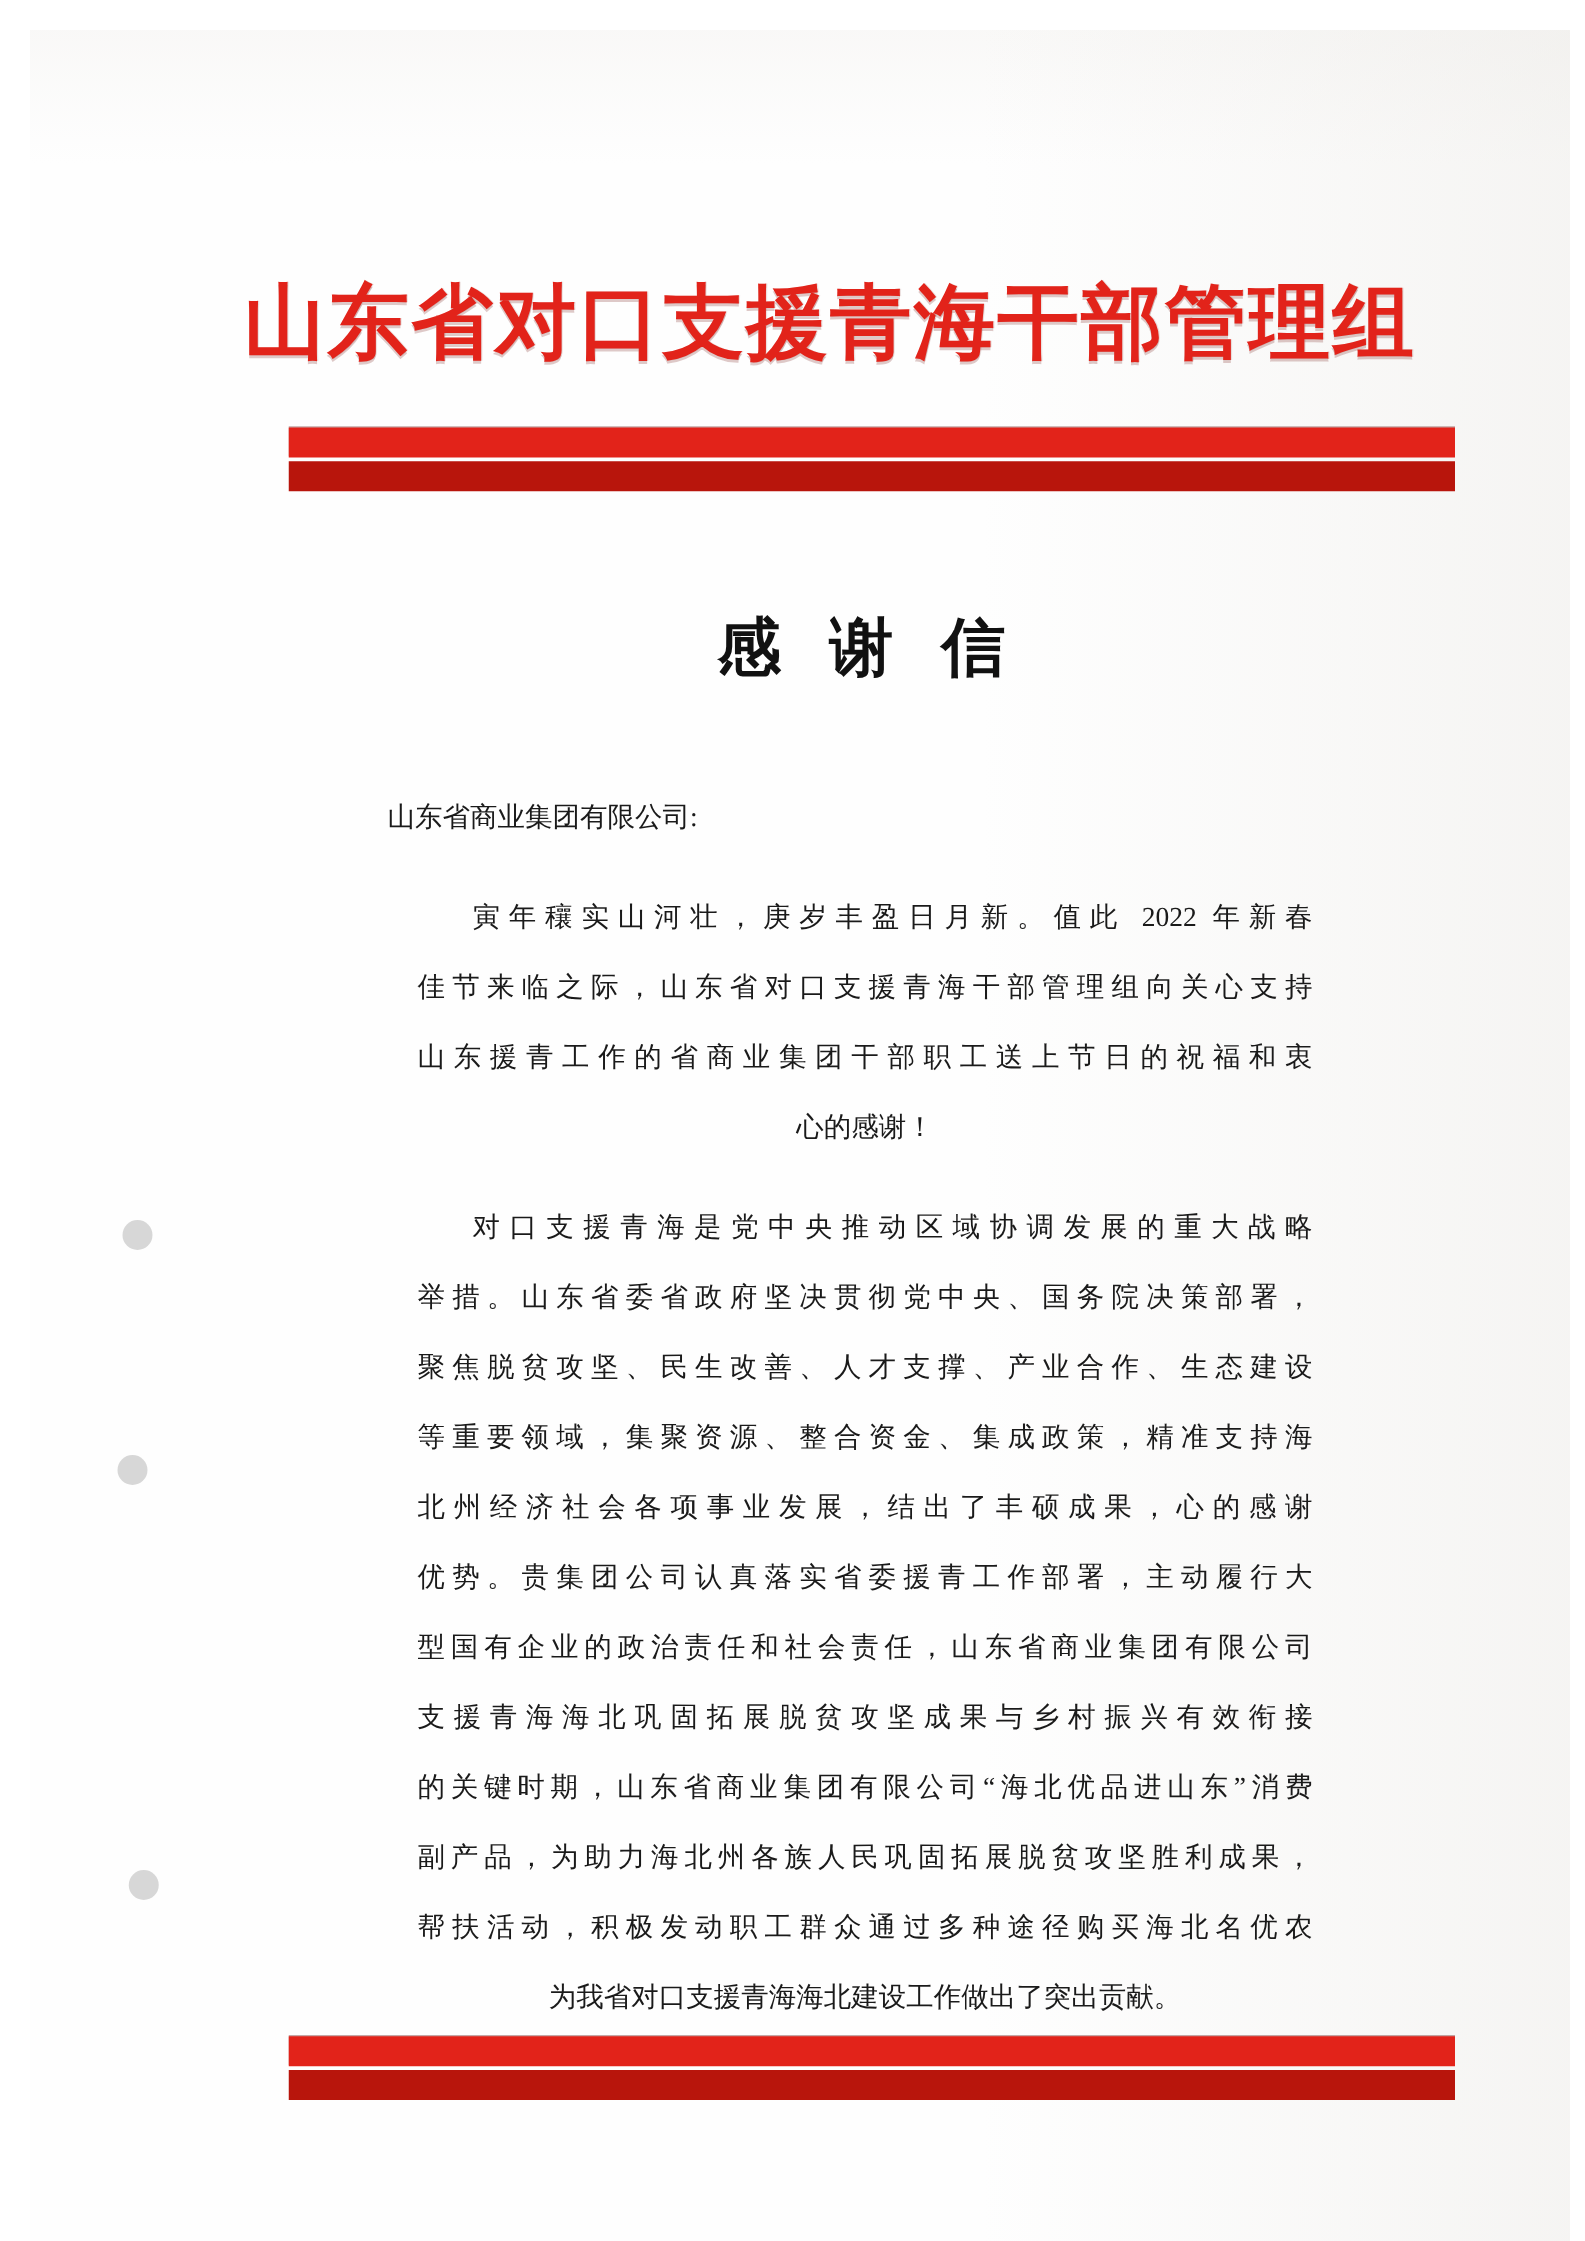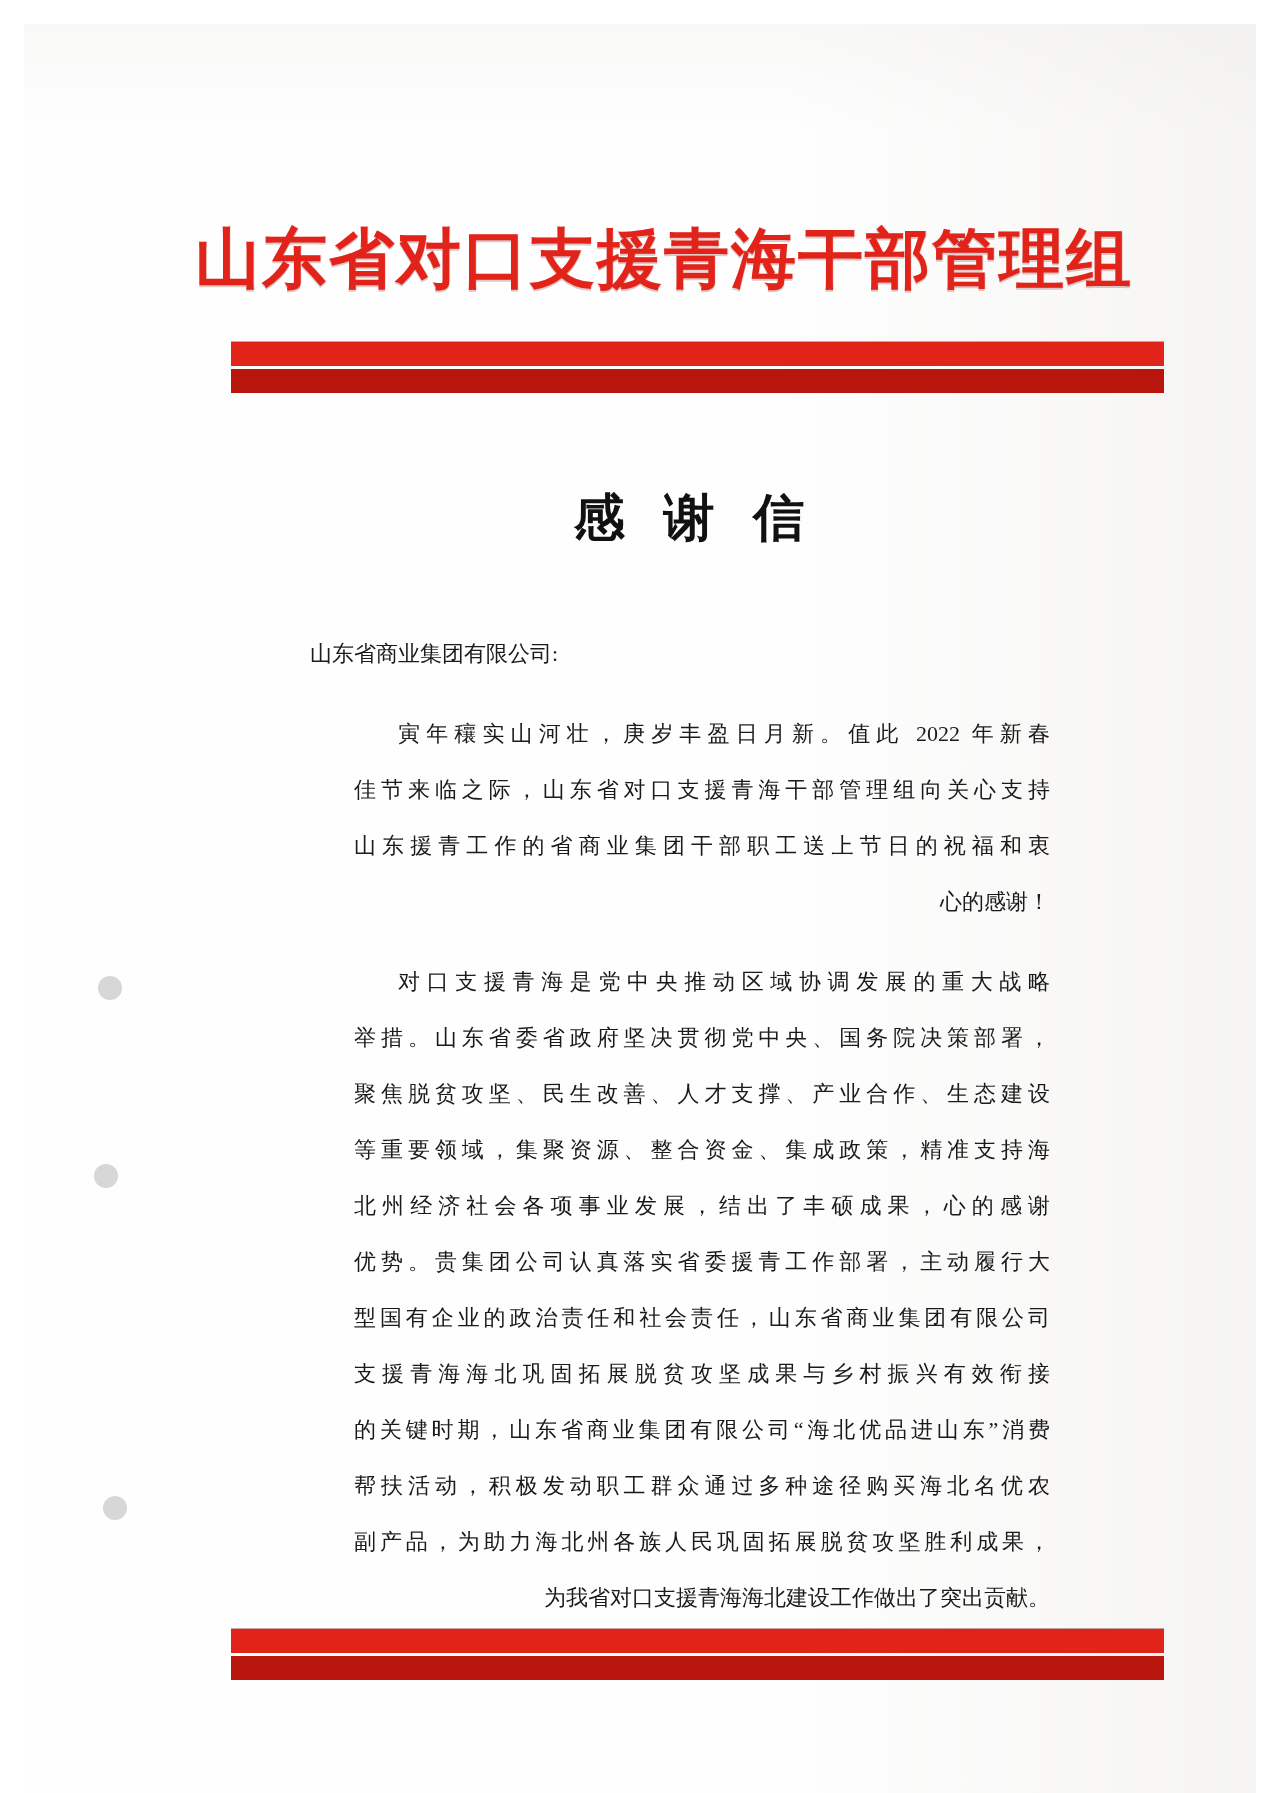--- a/index.html
+++ b/index.html
@@ -63,28 +63,27 @@
     top: 578px;
     left: 262px;
     width: 812px;
     color: var(--body-text);
     font-size: 22px;
     line-height: 56px;
   }
   .line {
     height: 56px;
     white-space: nowrap;
-    text-align: right;
+    text-align: center;
   }
   
   .line.jl {
     white-space: normal;
     text-align: justify;
     text-align-last: justify;
-    margin-left: 20px;
   }
   .paragraph .line:first-child { text-indent: 2em; }
   .salutation { text-align: left; }
   
   .speck {
     position: absolute;
     border-radius: 50%;
     background: rgba(40, 40, 40, 0.18);
   }
   .speck.s1 { left: 74px;  top: 952px;  width: 5px; height: 7px; }
@@ -117,22 +116,22 @@
         <div class="paragraph">
           <div class="line jl">对口支援青海是党中央推动区域协调发展的重大战略</div>
           <div class="line jl">举措。山东省委省政府坚决贯彻党中央、国务院决策部署，</div>
           <div class="line jl">聚焦脱贫攻坚、民生改善、人才支撑、产业合作、生态建设</div>
           <div class="line jl">等重要领域，集聚资源、整合资金、集成政策，精准支持海</div>
           <div class="line jl">北州经济社会各项事业发展，结出了丰硕成果，心的感谢</div>
           <div class="line jl">优势。贵集团公司认真落实省委援青工作部署，主动履行大</div>
           <div class="line jl">型国有企业的政治责任和社会责任，山东省商业集团有限公司</div>
           <div class="line jl">支援青海海北巩固拓展脱贫攻坚成果与乡村振兴有效衔接</div>
           <div class="line jl">的关键时期，山东省商业集团有限公司“海北优品进山东”消费</div>
+          <div class="line jl">副产品，为助力海北州各族人民巩固拓展脱贫攻坚胜利成果，</div>
           <div class="line jl">帮扶活动，积极发动职工群众通过多种途径购买海北名优农</div>
-          <div class="line jl">副产品，为助力海北州各族人民巩固拓展脱贫攻坚胜利成果，</div>
           <div class="line">为我省对口支援青海海北建设工作做出了突出贡献。</div>
         </div>
       </div>
   </div>
 
   <div class="rule rule-bottom">
     <div class="rule-thick"></div>
     <div class="rule-thin"></div>
   </div>
 

